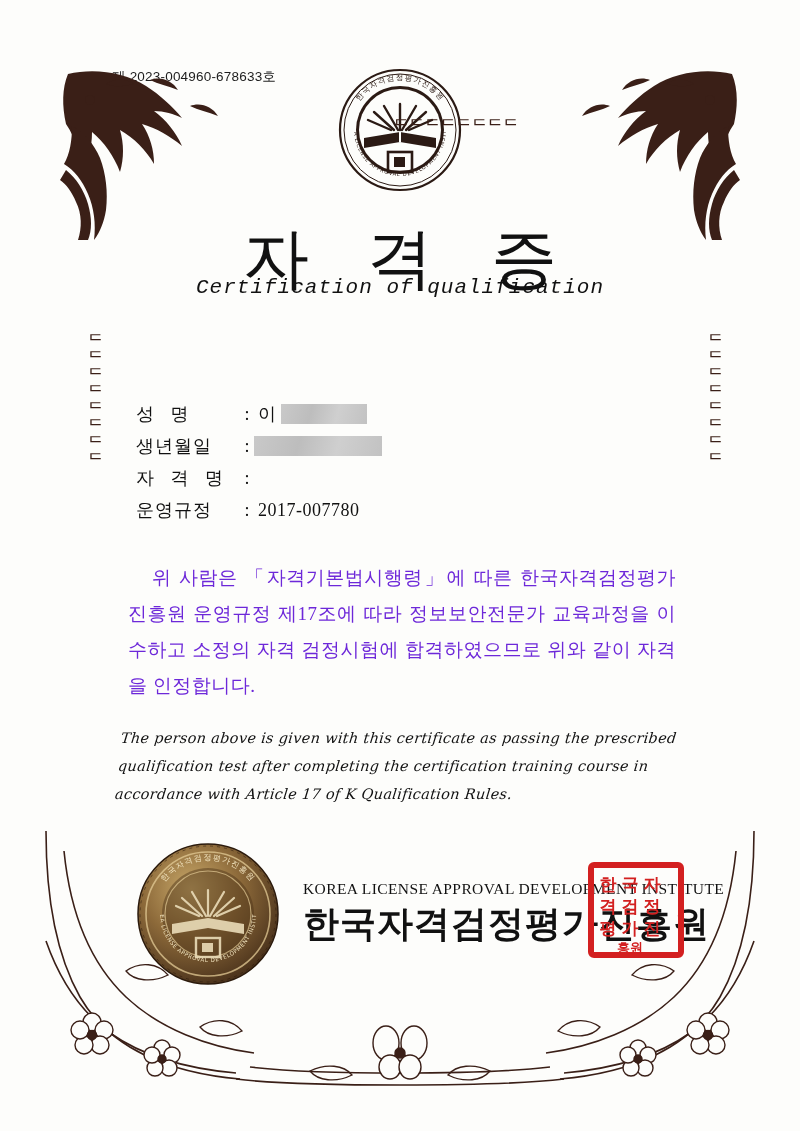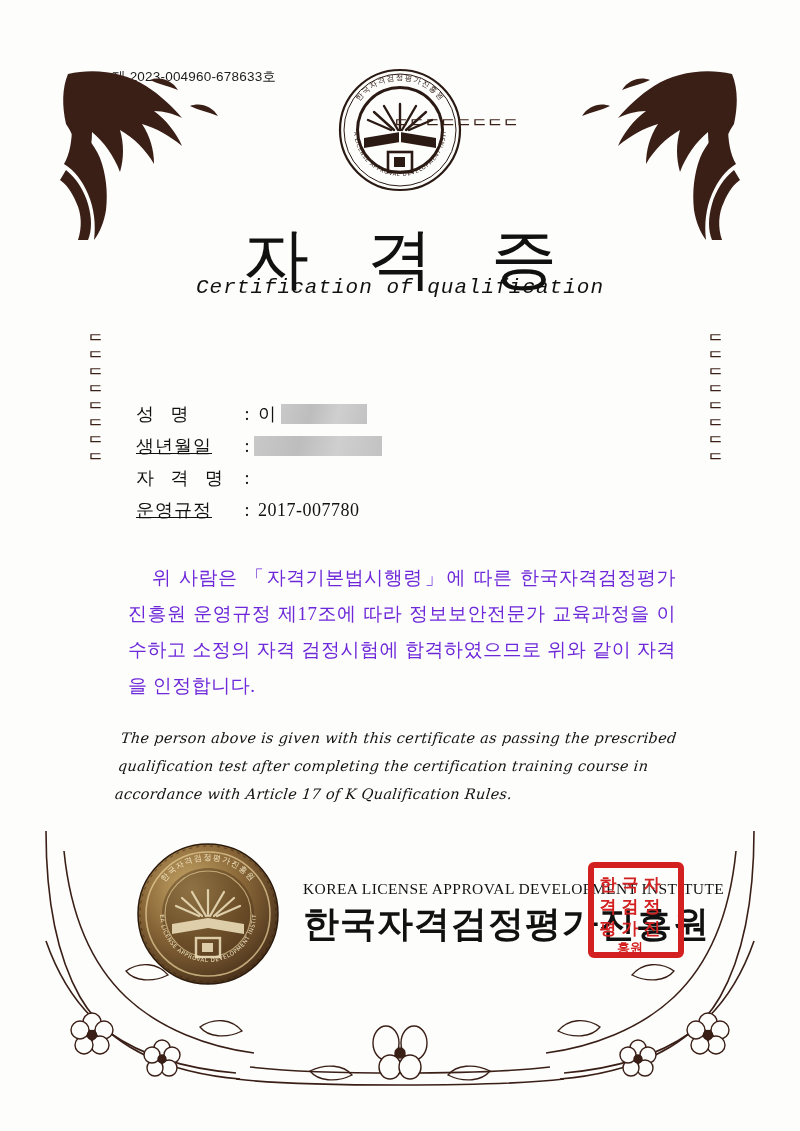--- a/index.html
+++ b/index.html
@@ -149,21 +149,21 @@
     height: 32px;
     font-size: 18px;
     color: #111;
     font-family: "Liberation Serif", serif;
   }
   .field-label {
     width: 104px;
     letter-spacing: 6px;
     white-space: nowrap;
   }
-  .field-label.wide { letter-spacing: 1px; text-decoration: underline; }
+  .field-label.wide { letter-spacing: 1px; }
   .field-colon {
     width: 14px;
     text-align: center;
   }
   .field-value {
     margin-left: 4px;
     letter-spacing: .5px;
   }
   .redaction {
     display: inline-block;

